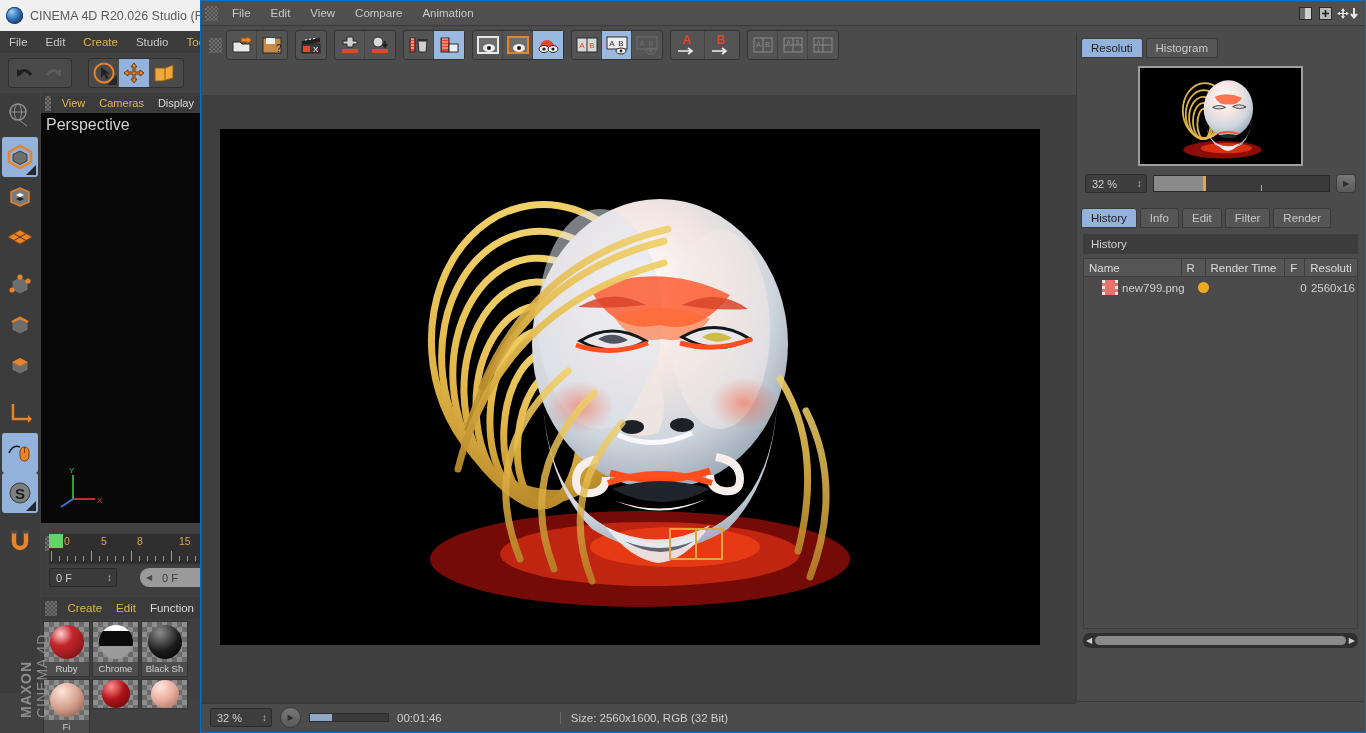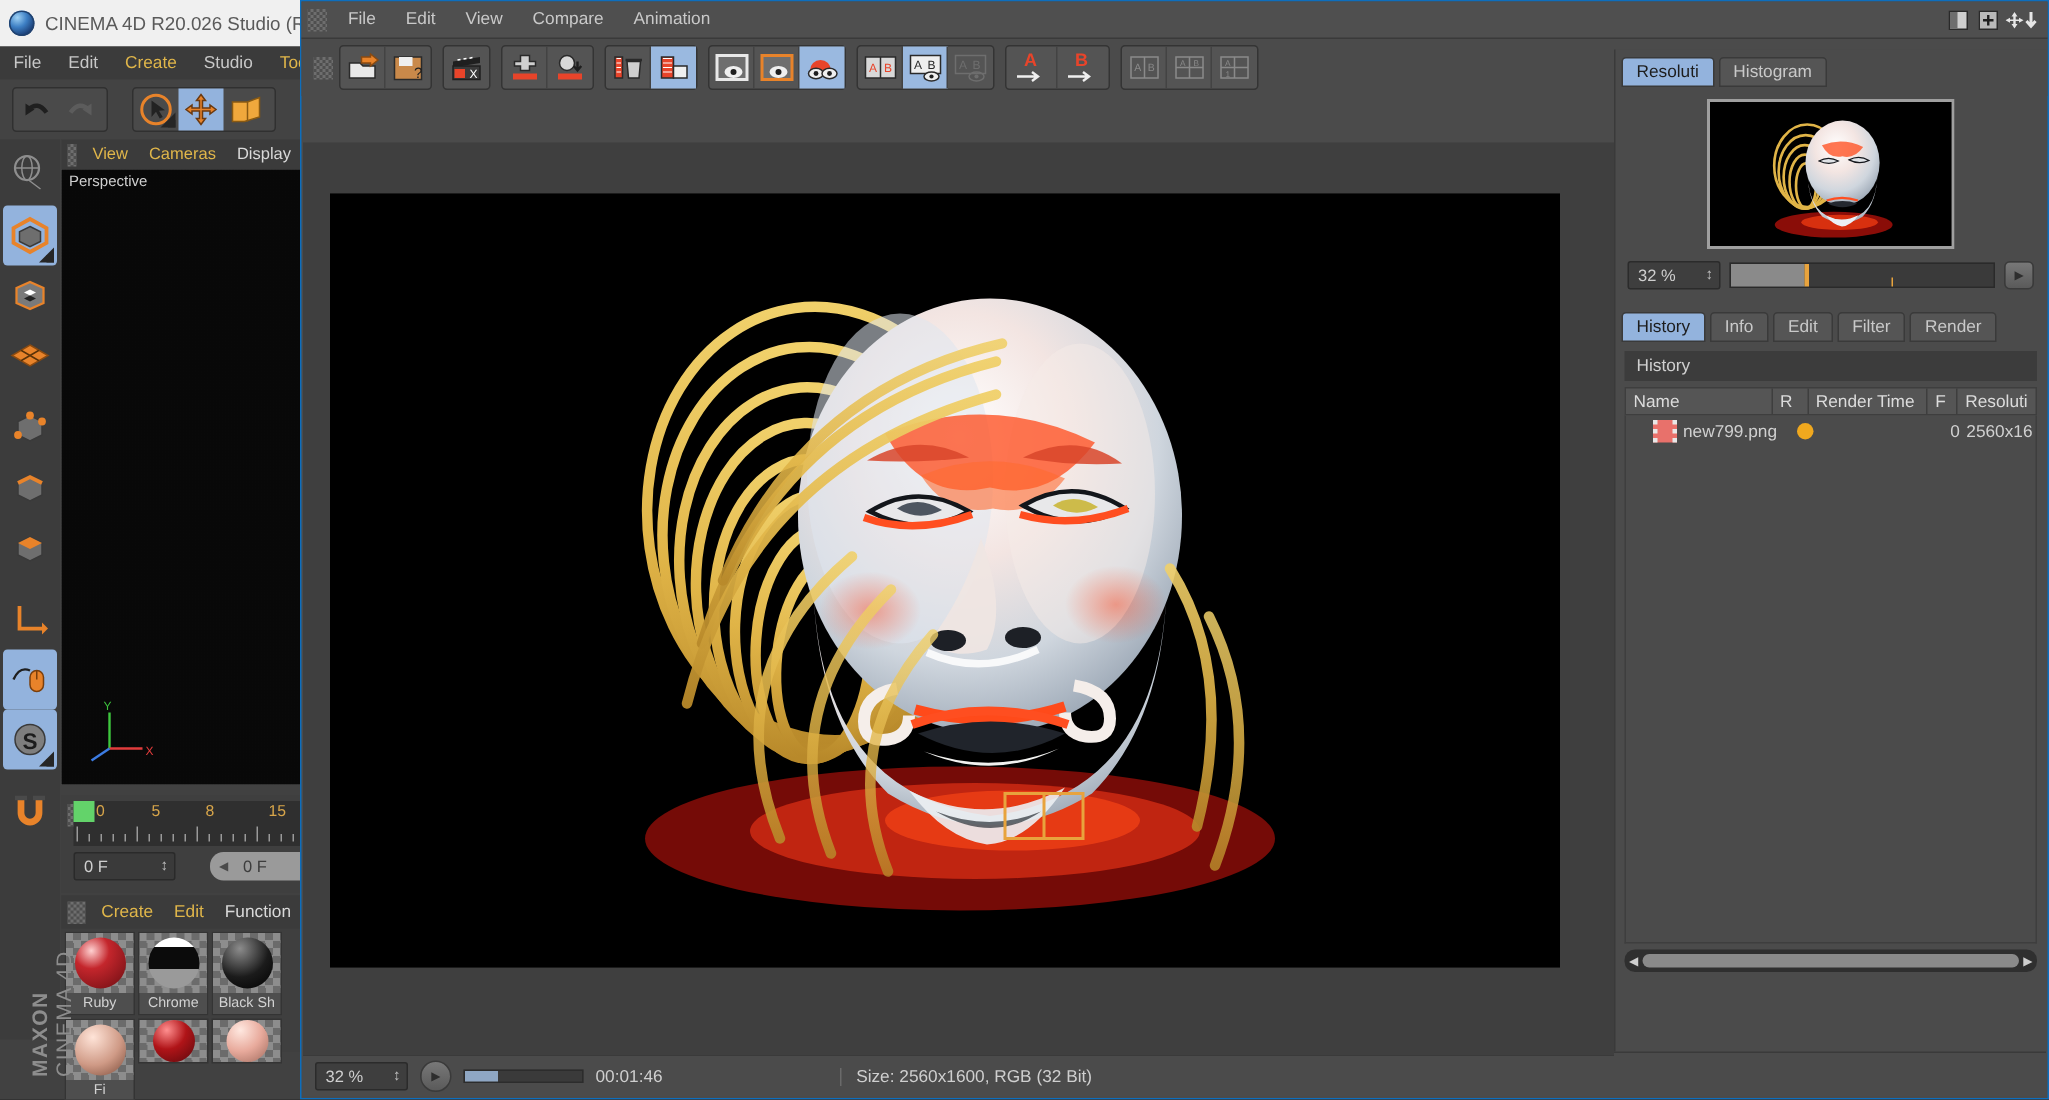--- a/index.html
+++ b/index.html
@@ -40,21 +40,21 @@
     background:#464646; }
   .vmenu { height:20px; display:flex; align-items:center; background:#3b3b3b; }
   .vmenu .vm { font-size:11px; padding:0 7px; color:#d9d9d9; }
   .vmenu .vm.y { color:#e0b64a; }
   .vport { position:absolute; left:0; top:20px; right:0; bottom:0;
     background:
       repeating-linear-gradient(0deg,#4d4d4d 0 1px,#555 1px 2px),
       repeating-linear-gradient(90deg,#4d4d4d 0 1px,#555 1px 2px),
       linear-gradient(#535353,#535353);
     background-blend-mode:multiply; }
-  .persp { position:absolute; left:5px; top:3px; font-size:10px; color:#cfcfcf; }
+  .persp { position:absolute; left:5px; top:3px; font-size:16px; color:#cfcfcf; }
 
   .tl-zone { position:absolute; left:41px; top:530px; width:160px; height:65px; background:#3f3f3f; }
   .ruler { position:absolute; left:8px; top:4px; right:0; height:30px; background:#2f2f2f; }
   .ruler .greenbox{position:absolute;left:0;top:0;width:14px;height:14px;background:#63d36a;}
   .ruler .num{position:absolute;top:1px;font-size:10.5px;color:#d7a54a;}
   .ruler .tick{position:absolute;bottom:3px;width:1px;background:#9a9a9a;}
   .fldrow { position:absolute; left:8px; top:38px; display:flex; gap:23px; align-items:center;}
   .numfld{width:68px;height:19px;background:#3a3a3a;border:1px solid #2a2a2a;border-radius:2px;
      font-size:11px;color:#cfcfcf;display:flex;align-items:center;padding-left:6px;position:relative;}
   .spin:after{content:"\2195";position:absolute;right:4px;font-size:10px;color:#bbb;}

